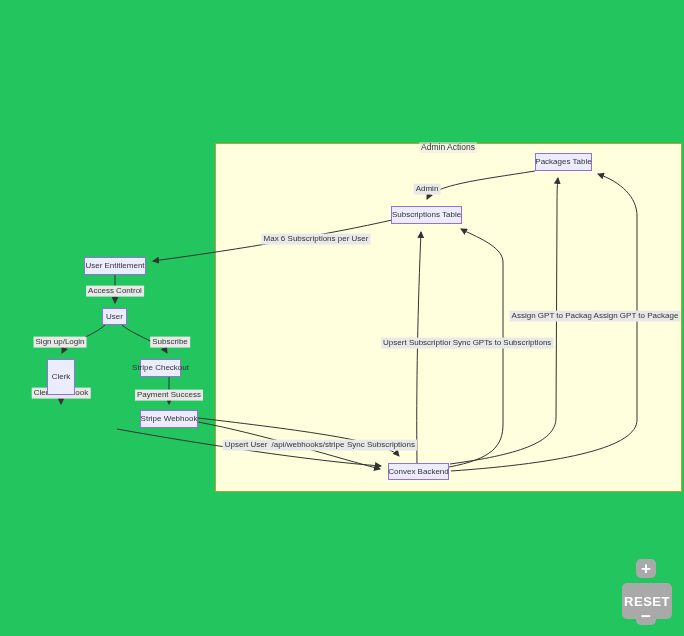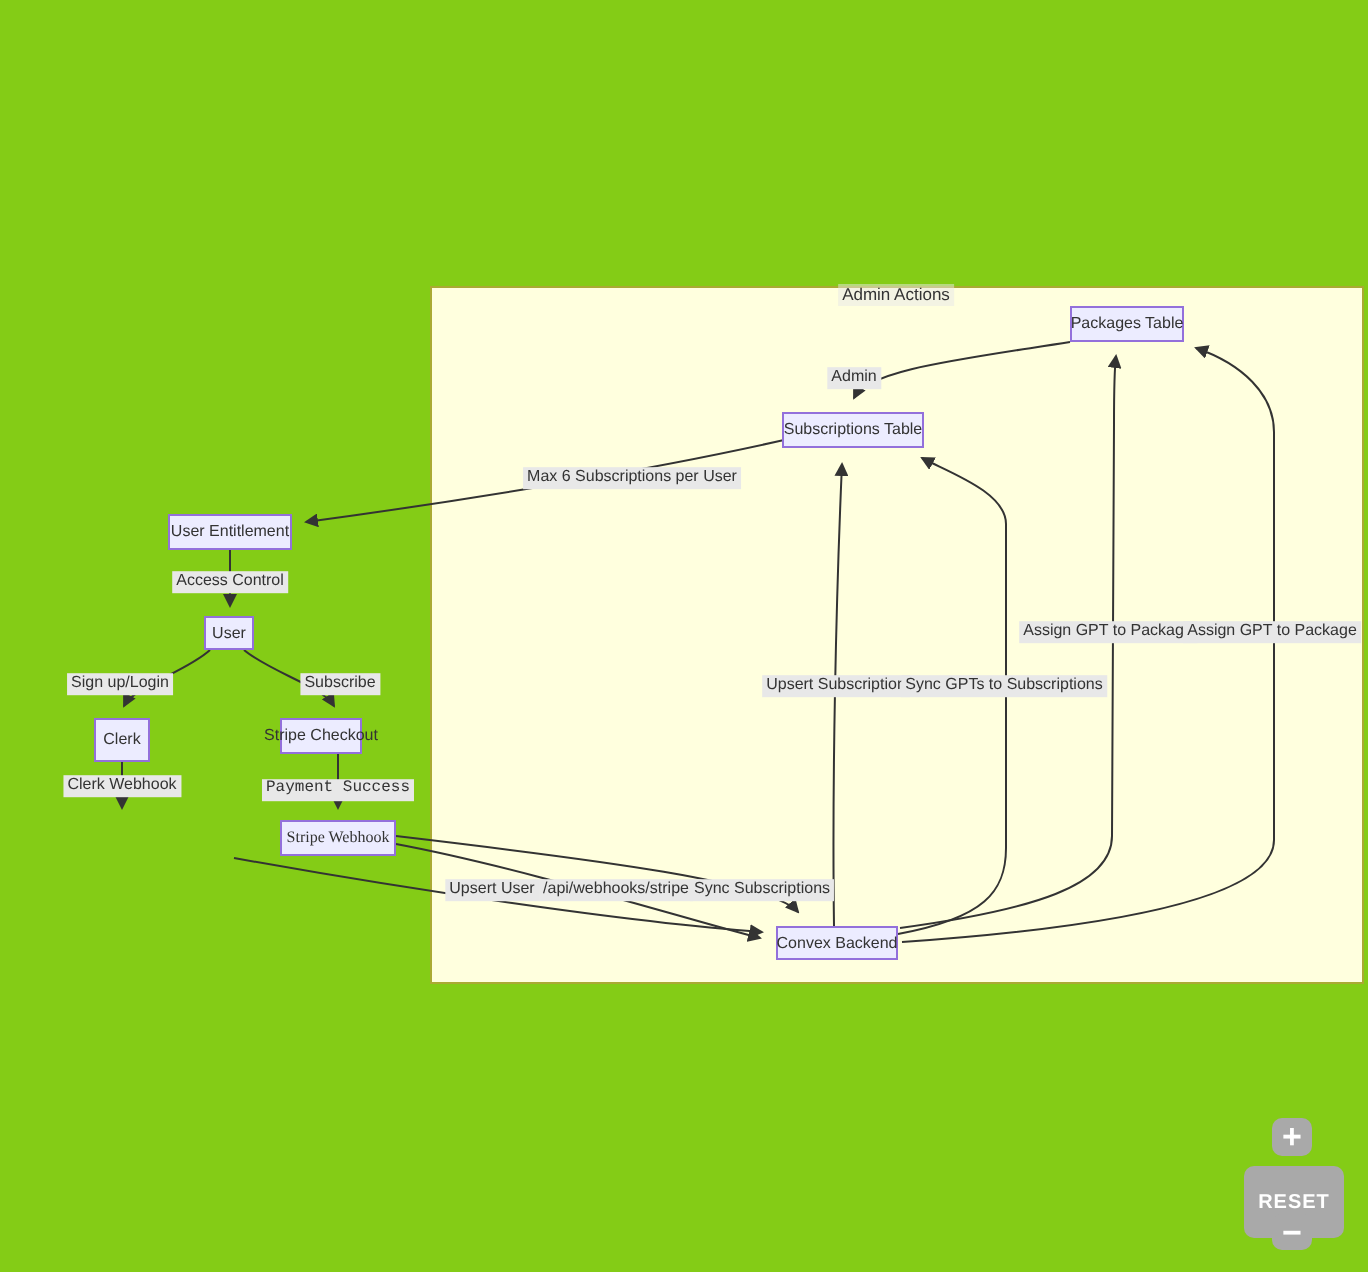--- a/index.html
+++ b/index.html
@@ -1,17 +1,17 @@
 <!DOCTYPE html>
 <html><head>
 <meta charset="utf-8">
 <style>
   html,body{margin:0;padding:0;background:#fff;}
   #stage{
-    position:relative;width:684px;height:636px;background:#84cc16;overflow:hidden;
+    position:relative;width:684px;height:636px;background:#22c55e;overflow:hidden;
     font-family:"Liberation Sans","DejaVu Sans",sans-serif;color:#333;
   }
   #edges{position:absolute;left:0;top:0;}
   .node{
     position:absolute;box-sizing:border-box;background:#ececff;border:1px solid #9370db;
     color:#333;font-size:8px;line-height:1;display:flex;align-items:center;justify-content:center;
     white-space:nowrap;z-index:3;
   }
   .elabel{
     position:absolute;transform:translate(-50%,-50%);background:#e8e8e8;color:#333;
@@ -20,21 +20,21 @@
   .sglabel{
     position:absolute;transform:translate(-50%,0);background:rgba(232,232,232,0.5);
     color:#333;font-size:8.5px;line-height:1;padding:1px 2px;white-space:nowrap;z-index:2;
   }
   .ctrl{
     position:absolute;box-sizing:border-box;border:none;border-radius:5px;background:#a9a9a9;
     color:#ffffff;font-family:"Liberation Sans","DejaVu Sans",sans-serif;font-weight:bold;
     display:flex;align-items:center;justify-content:center;cursor:pointer;padding:0;z-index:5;
   }
   #btn-zoom-in{left:636px;top:559px;width:20px;height:19px;font-size:17px;line-height:1;}
-  #btn-reset{left:622px;top:583px;width:50px;height:36px;font-size:10px;letter-spacing:0.5px;}
+  #btn-reset{left:622px;top:583px;width:50px;height:36px;font-size:13px;letter-spacing:0.5px;}
   #btn-zoom-out{left:636px;top:607px;width:20px;height:18px;font-size:17px;line-height:1;}
 </style>
 </head>
 <body>
 
 <div id="stage">
 
   <svg id="edges" width="684" height="636" viewBox="0 0 684 636">
     <defs>
       <marker id="arrow" markerWidth="7" markerHeight="7" refX="6" refY="3.5" orient="auto" markerUnits="userSpaceOnUse">
@@ -75,32 +75,32 @@
       <path d="M 451 471 C 566 463, 637 447, 637 420 L 637 216 C 637 197, 621 182, 598 174" marker-end="url(#arrow)"></path>
     </g>
   </svg>
 
   <div class="sglabel" style="left:448px;top:142px;">Admin Actions</div>
 
   <div class="node" style="left:535px;top:153px;width:57px;height:18px;">Packages Table</div>
   <div class="node" style="left:391px;top:206px;width:71px;height:18px;">Subscriptions Table</div>
   <div class="node" style="left:84px;top:257px;width:62px;height:18px;">User Entitlement</div>
   <div class="node" style="left:102px;top:308px;width:25px;height:17px;">User</div>
-  <div class="node" style="left:47px;top:359px;width:28px;height:22px;">Clerk</div>
+  <div class="node" style="left:47px;top:359px;width:28px;height:36px;">Clerk</div>
   <div class="node" style="left:140px;top:359px;width:41px;height:18px;">Stripe Checkout</div>
-  <div class="node" style="left:140px;top:410px;width:58px;height:18px;font-family:Liberation Serif, serif;">Stripe Webhook</div>
+  <div class="node" style="left:140px;top:410px;width:58px;height:18px;">Stripe Webhook</div>
   <div class="node" style="left:388px;top:463px;width:61px;height:17px;">Convex Backend</div>
 
   <div class="elabel" style="left:427px;top:189px;">Admin</div>
   <div class="elabel" style="left:316px;top:239px;">Max 6 Subscriptions per User</div>
   <div class="elabel" style="left:115px;top:291px;">Access Control</div>
   <div class="elabel" style="left:60px;top:342px;">Sign up/Login</div>
   <div class="elabel" style="left:170px;top:342px;">Subscribe</div>
   <div class="elabel" style="left:61px;top:393px;">Clerk Webhook</div>
-  <div class="elabel" style="left:169px;top:395px;font-family:Liberation Mono, monospace;">Payment Success</div>
+  <div class="elabel" style="left:169px;top:395px;">Payment Success</div>
   <div class="elabel" style="left:246px;top:445px;">Upsert User</div>
   <div class="elabel" style="left:308px;top:445px;">/api/webhooks/stripe</div>
   <div class="elabel" style="left:381px;top:445px;">Sync Subscriptions</div>
   <div class="elabel" style="left:418px;top:343px;">Upsert Subscription</div>
   <div class="elabel" style="left:502px;top:343px;">Sync GPTs to Subscriptions</div>
   <div class="elabel" style="left:554px;top:316px;">Assign GPT to Package</div>
   <div class="elabel" style="left:636px;top:316px;">Assign GPT to Package</div>
 
   <button class="ctrl" id="btn-zoom-in">+</button>
   <button class="ctrl" id="btn-reset">RESET</button>

